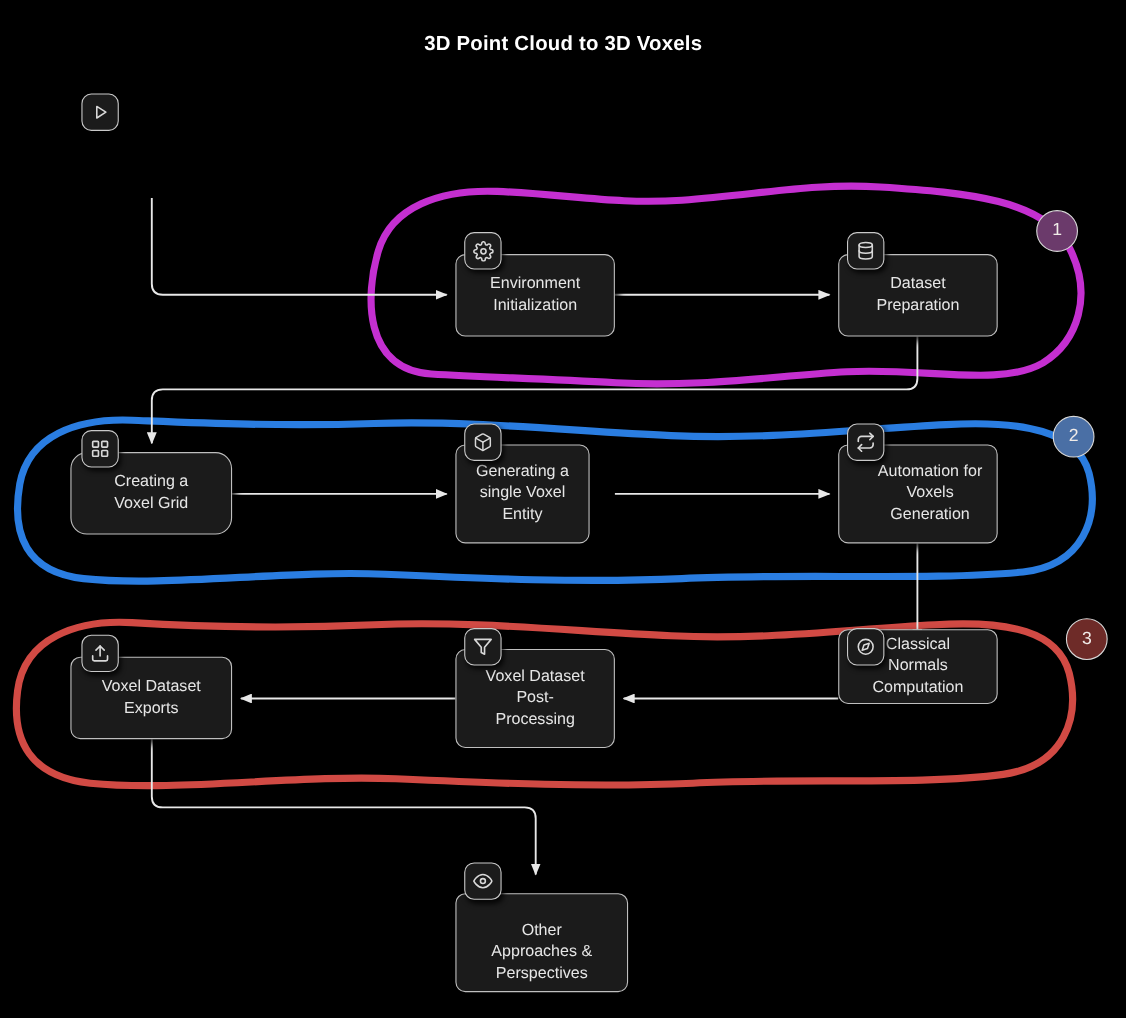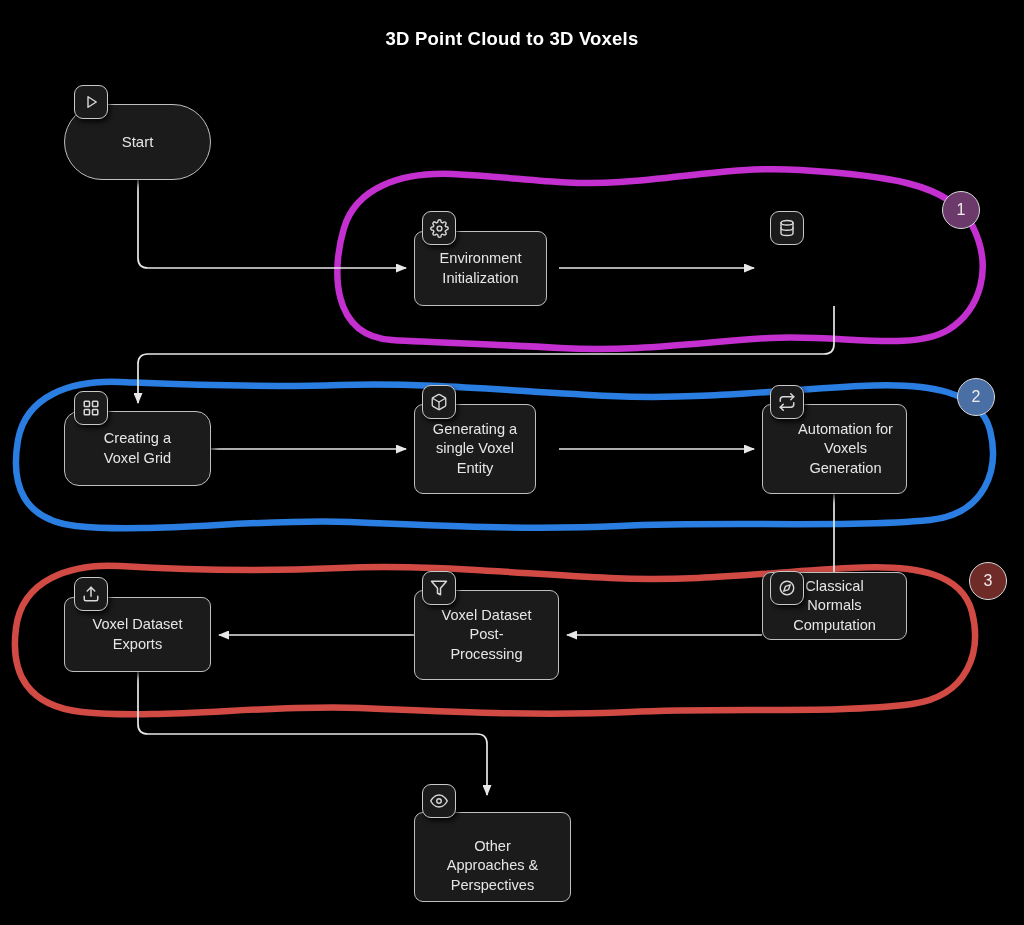--- a/index.html
+++ b/index.html
@@ -161,40 +161,41 @@
 
     <path fill="none" stroke="#e8e8e8" stroke-width="1.7" marker-end="url(#arrowhead)" d="M 762,635 L 567,635"></path>
 
     <path fill="none" stroke="#e8e8e8" stroke-width="1.7" marker-end="url(#arrowhead)" d="M 414,635 L 219,635"></path>
 
     <path fill="none" stroke="#e8e8e8" stroke-width="1.7" marker-end="url(#arrowhead)" d="M 138,672 L 138,724 Q 138,734 148,734 L 477,734 Q 487,734 487,744 L 487,795"></path>
   </svg>
 
   <div id="node-layer" class="svg-layer">
 
-    <div class="node start-node" style="left:64px; top:104px; width:147px; height:76px;">
-      <span class="node-label">Start</span>
-    </div>
     <div class="node-icon" style="left:74px; top:85px;">
       <svg width="18" height="18" viewBox="0 0 24 24" fill="none" stroke="#d8d8d8" stroke-width="1.9" stroke-linecap="round" stroke-linejoin="round">
         <polygon points="8,5 19,12 8,19"></polygon>
       </svg>
     </div>
 
-    <div class="node" style="left:414px; top:231px; width:133px; height:75px;">
+    <div class="node" style="left:414px; top:231px; width:145px; height:75px;">
       <span class="node-label">Environment
 Initialization</span>
     </div>
     <div class="node-icon" style="left:422px; top:211px;">
       <svg width="19" height="19" viewBox="0 0 24 24" fill="none" stroke="#d8d8d8" stroke-width="1.8" stroke-linecap="round" stroke-linejoin="round">
         <circle cx="12" cy="12" r="3"></circle>
         <path d="M19.4 15a1.65 1.65 0 0 0 .33 1.82l.06.06a2 2 0 1 1-2.83 2.83l-.06-.06a1.65 1.65 0 0 0-1.82-.33 1.65 1.65 0 0 0-1 1.51V21a2 2 0 1 1-4 0v-.09A1.65 1.65 0 0 0 9 19.4a1.65 1.65 0 0 0-1.82.33l-.06.06a2 2 0 1 1-2.83-2.83l.06-.06a1.65 1.65 0 0 0 .33-1.82 1.65 1.65 0 0 0-1.51-1H3a2 2 0 1 1 0-4h.09A1.65 1.65 0 0 0 4.6 9a1.65 1.65 0 0 0-.33-1.82l-.06-.06a2 2 0 1 1 2.83-2.83l.06.06A1.65 1.65 0 0 0 9 4.6a1.65 1.65 0 0 0 1-1.51V3a2 2 0 1 1 4 0v.09a1.65 1.65 0 0 0 1 1.51 1.65 1.65 0 0 0 1.82-.33l.06-.06a2 2 0 1 1 2.83 2.83l-.06.06A1.65 1.65 0 0 0 19.4 9c.14.35.43.63.78.78H21a2 2 0 1 1 0 4h-.09c-.35.15-.64.43-.78.78z"></path>
       </svg>
     </div>
 
+    <div class="node" style="left:762px; top:231px; width:145px; height:75px;">
+      <span class="node-label">Dataset
+Preparation</span>
+    </div>
     <div class="node-icon" style="left:770px; top:211px;">
       <svg width="18" height="18" viewBox="0 0 24 24" fill="none" stroke="#d8d8d8" stroke-width="1.9" stroke-linecap="round" stroke-linejoin="round">
         <ellipse cx="12" cy="5" rx="8" ry="3"></ellipse>
         <path d="M4 5v14c0 1.66 3.58 3 8 3s8-1.34 8-3V5"></path>
         <path d="M4 12c0 1.66 3.58 3 8 3s8-1.34 8-3"></path>
       </svg>
     </div>
 
     <div class="node" style="left:64px; top:411px; width:147px; height:75px;border-radius:15px;">
       <span class="node-label">Creating a

